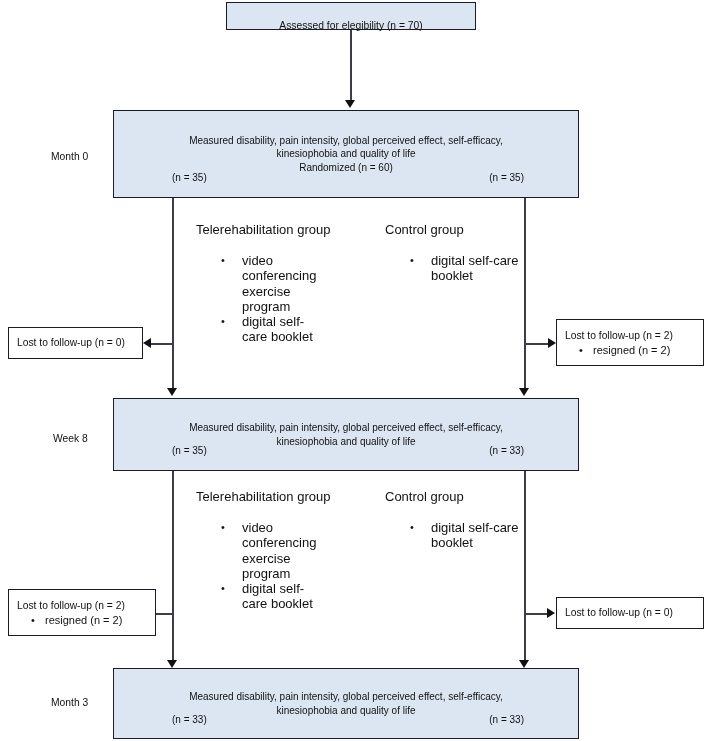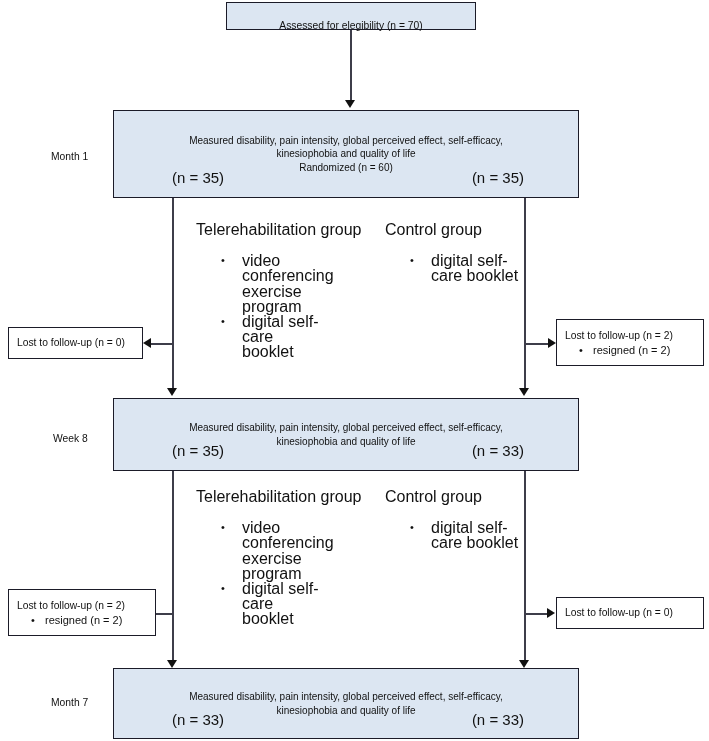--- a/index.html
+++ b/index.html
@@ -47,40 +47,40 @@
     font-size: 10.3px;
     line-height: 13.6px;
     text-align: center;
     width: 100%;
     margin-top: 20px;
   }
 
   
   .n-left, .n-right {
     position: absolute;
-    font-size: 15px;
+    font-size: 10px;
     line-height: 13px;
   }
   .n-left  { left: 58px; }
   .n-right { right: 54px; }
 
   
   .period {
     position: absolute;
     font-size: 10.3px;
     line-height: 13px;
     color: #111111;
     white-space: nowrap;
     z-index: 3;
   }
 
   
   .arm {
     position: absolute;
-    font-size: 16px;
+    font-size: 13px;
     line-height: 15.2px;
     z-index: 3;
   }
   .arm-title {
     margin: 0 0 0 0;
     white-space: nowrap;
   }
   .arm ul {
     margin: 16px;
     padding: 0 0 0 30px;
@@ -171,21 +171,21 @@
 
 <div id="diagram">
 
   <div class="box measure" style="left:226px; top:2px; width:250px; height:28px;">
     <div class="top-text">Assessed for elegibility (n = 70)</div>
   </div>
 
   <div class="vline" style="left:350px; top:30px; height:72px;"></div>
   <div class="arrow-down" style="left:345px; top:100px;"></div>
 
-  <div class="period" style="left:51px; top:150px;">Month 1</div>
+  <div class="period" style="left:51px; top:150px;">Month 0</div>
 
   <div class="box measure" style="left:113px; top:110px; width:466px; height:88px;">
     <div class="measure-text">Measured disability, pain intensity, global perceived effect, self-efficacy,
 kinesiophobia and quality of life</div>
     <div class="measure-text">Randomized (n = 60)</div>
     <div class="n-left" style="top:60px;">(n = 35)</div>
     <div class="n-right" style="top:60px;">(n = 35)</div>
   </div>
 
   <div class="arm intervention" style="left:196px; top:222px;">
@@ -262,21 +262,21 @@
 
   <div class="box plain" style="left:8px; top:589px; width:148px; height:47px;">
     <div class="ltf-line">Lost to follow-up (n = 2)</div>
     <div class="ltf-sub">resigned (n = 2)</div>
   </div>
 
   <div class="box plain" style="left:556px; top:597px; width:148px; height:32px;">
     <div class="ltf-line">Lost to follow-up (n = 0)</div>
   </div>
 
-  <div class="period" style="left:51px; top:696px;">Month 7</div>
+  <div class="period" style="left:51px; top:696px;">Month 3</div>
 
   <div class="box measure" style="left:113px; top:668px; width:466px; height:71px;">
     <div class="measure-text">Measured disability, pain intensity, global perceived effect, self-efficacy,
 kinesiophobia and quality of life</div>
     <div class="n-left" style="top:44px;">(n = 33)</div>
     <div class="n-right" style="top:44px;">(n = 33)</div>
   </div>
 
 </div>
 

